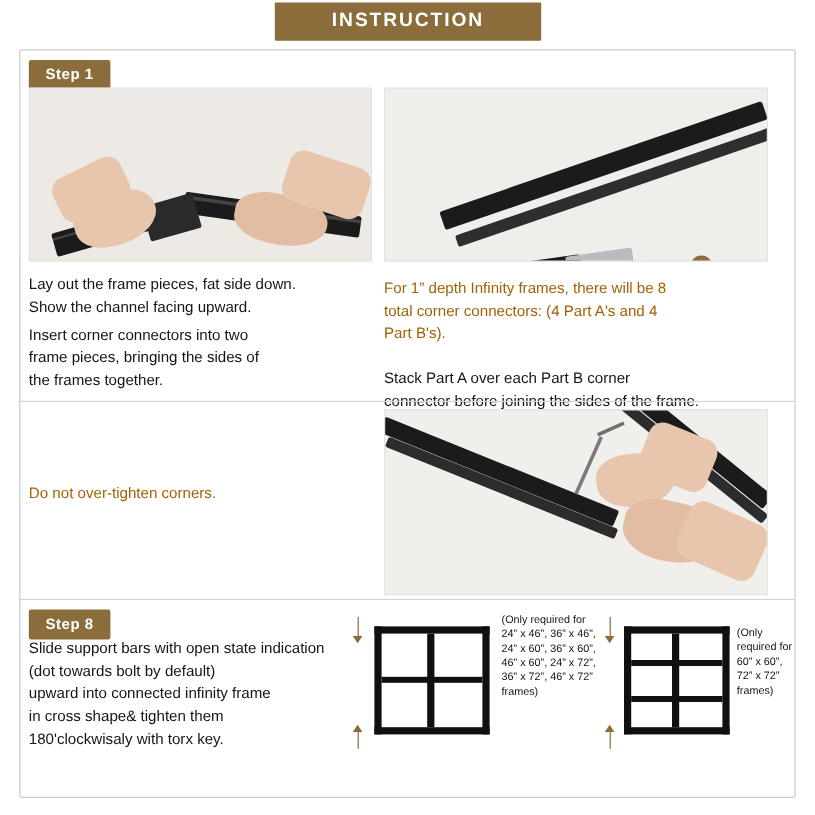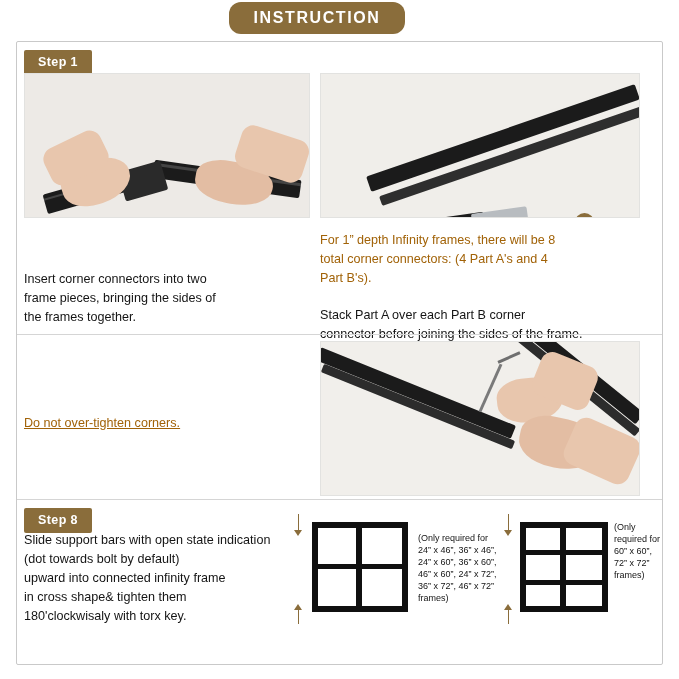--- a/index.html
+++ b/index.html
@@ -19,24 +19,24 @@
     width: 679px;
     height: 679px;
     box-sizing: border-box;
   }
 
   
   .title-banner {
     position: absolute;
     left: 229px;
     top: 2px;
-    width: 176px;
+    width: 222px;
     height: 32px;
     background: #8a6d3b;
-    border-radius: 12px;
+    border-radius: 1px;
     display: flex;
     align-items: center;
     justify-content: center;
   }
   .title-banner .title-text {
     color: #ffffff;
     font-size: 16px;
     font-weight: bold;
     letter-spacing: 1.6px;
   }
@@ -202,33 +202,35 @@
     <div class="bar" style="left:52px; top:76px; width:284px; height:10px; background:#2e2e2e; transform:rotate(-19deg);"></div>
 
     <div class="bar" style="left:16px; top:148px; width:150px; height:44px; transform:rotate(-8deg);"></div>
 
     <div class="bar" style="left:152px; top:136px; width:56px; height:34px; background:#b8bcc0; transform:rotate(-8deg);"></div>
 
     <div class="callout" style="left:254px; top:139px;">A</div>
 
   </div>
 
+  <div class="txt" style="left:24px; top:228px; width:290px;">Lay out the frame pieces, fat side down.
+Show the channel facing upward.</div>
   <div class="txt" style="left:24px; top:270px; width:290px;">Insert corner connectors into two
 frame pieces, bringing the sides of
 the frames together.</div>
 
   <div class="txt brown" style="left:320px; top:231px; width:320px;">For 1” depth Infinity frames, there will be 8
 total corner connectors: (4 Part A's and 4
 Part B's).</div>
   <div class="txt" style="left:320px; top:306px; width:324px;">Stack Part A over each Part B corner
 connector before joining the sides of the frame.</div>
 
   <div class="hr" style="left:17px; top:334px; width:645px;"></div>
 
-  <div class="txt brown" style="left:24px; top:414px; width:296px;text-decoration:underline;">Do not over-tighten corners.</div>
+  <div class="txt brown" style="left:24px; top:402px; width:296px;">Do not over-tighten corners.</div>
 
   <div class="photo" style="left:320px; top:341px; width:320px; height:155px;">
     <div class="surface" style="top:0; background:#f1efeb;"></div>
 
     <div class="bar" style="left:-10px; top:44px; width:210px; height:14px; transform:rotate(22deg);"></div>
     <div class="bar" style="left:-6px; top:60px; width:206px; height:9px; background:#2c2c2c; transform:rotate(22deg);"></div>
     <div class="bar" style="left:150px; top:10px; width:190px; height:14px; transform:rotate(39deg);"></div>
     <div class="bar" style="left:146px; top:26px; width:192px; height:9px; background:#2c2c2c; transform:rotate(39deg);"></div>
 
     <div class="screwdriver" style="left:168px; top:20px; width:3px; height:52px; transform:rotate(24deg); background:#7a7a7a;"></div>
@@ -260,21 +262,21 @@
     <div class="dbar" style="left:2px; top:10px; width:6px; height:90px;"></div>
     <div class="dbar" style="left:92px; top:10px; width:6px; height:90px;"></div>
 
     <div class="dbar" style="left:46px; top:16px; width:6px; height:78px;"></div>
     <div class="dbar" style="left:8px; top:52px; width:84px; height:5px;"></div>
 
     <div class="arrow-up" style="left:-16px; top:92px;"></div>
     <div class="arrow-stem" style="left:-12px; top:98px; height:14px;"></div>
   </div>
 
-  <div class="txt tiny" style="left:418px; top:532px; width:96px;">(Only required for
+  <div class="txt tiny" style="left:418px; top:510px; width:96px;">(Only required for
 24” x 46”, 36” x 46”,
 24” x 60”, 36” x 60”,
 46” x 60”, 24” x 72”,
 36” x 72”, 46” x 72”
 frames)</div>
 
   <div class="diagram" style="left:518px; top:512px; width:92px; height:112px;">
     <div class="arrow-stem" style="left:-10px; top:2px; height:18px;"></div>
     <div class="arrow-down" style="left:-14px; top:18px;"></div>
     <div class="dbar" style="left:2px; top:10px; width:88px; height:6px;"></div>

